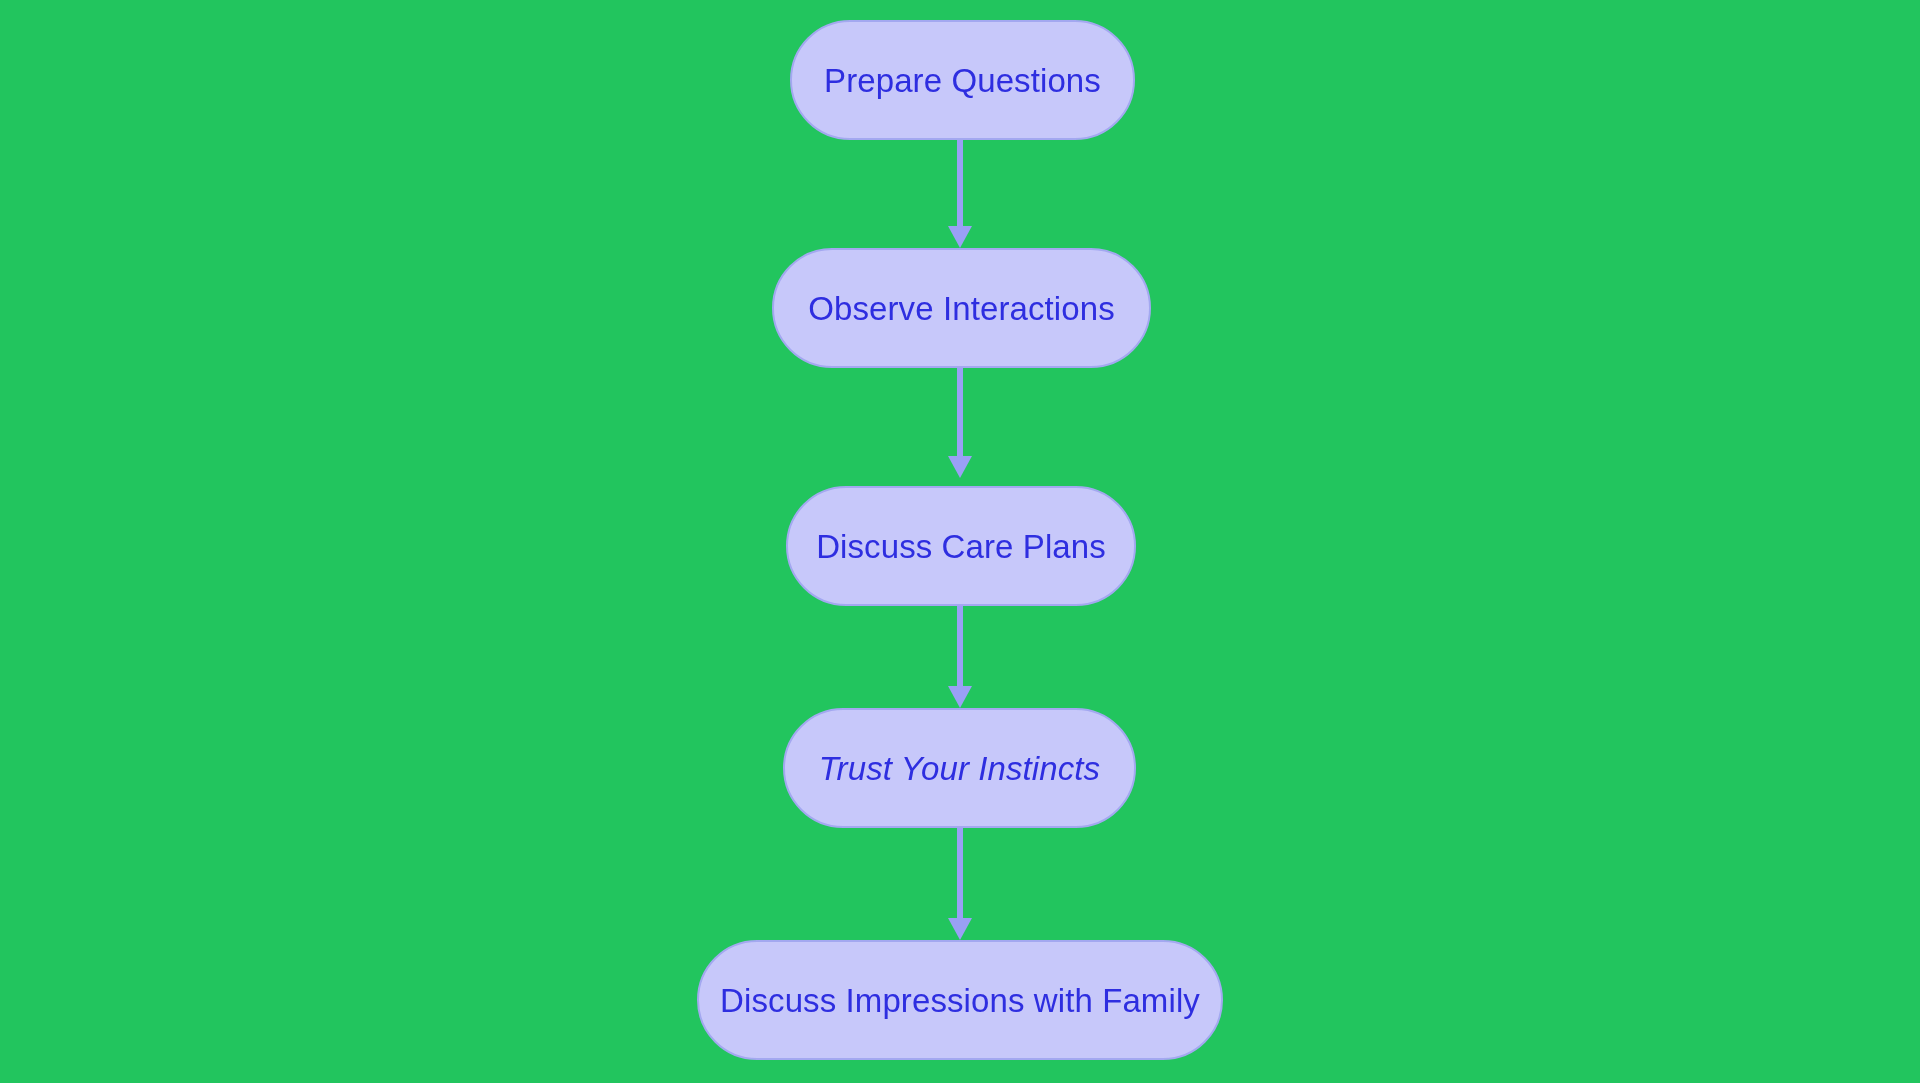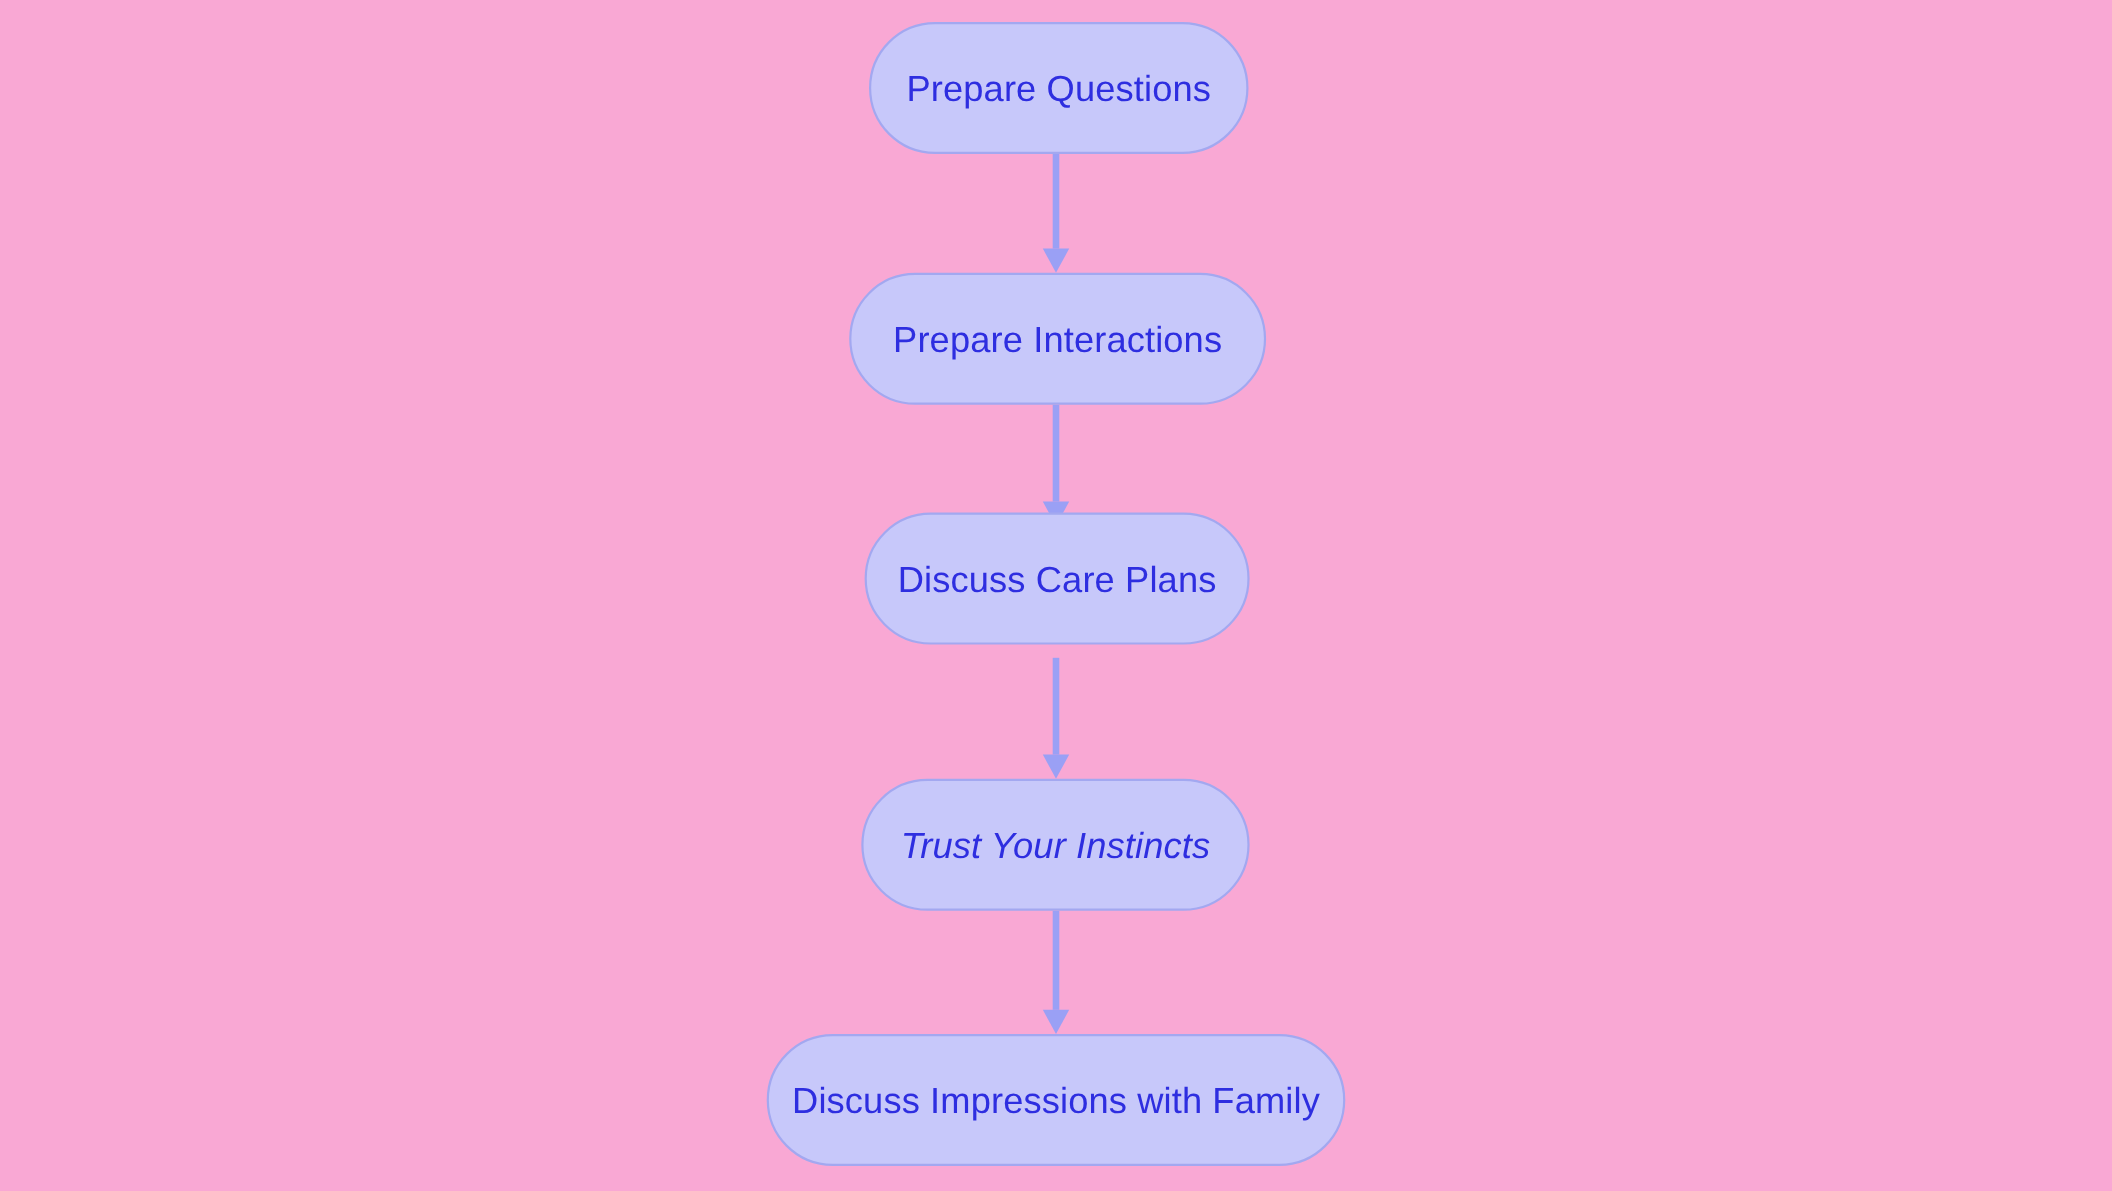--- a/index.html
+++ b/index.html
@@ -11,21 +11,21 @@
     width: 1920px;
     height: 1083px;
     font-family: "Liberation Sans", sans-serif;
     overflow: hidden;
   }
 
   #flowchart-canvas {
     position: relative;
     width: 1920px;
     height: 1083px;
-    background: #f9a8d4;
+    background: #22c55e;
   }
 
   
   .node {
     position: absolute;
     box-sizing: border-box;
     height: 120px;
     background: #c7c8fa;
     border: 2px solid #a3a8f0;
     border-radius: 60px;
@@ -41,21 +41,21 @@
     font-weight: 400;
     line-height: 1;
     letter-spacing: 0.1px;
     white-space: nowrap;
     text-align: center;
   }
 
   
   #node-0 { left: 790px;  top: 20px;   width: 345px; }
   #node-1 { left: 772px;  top: 248px;  width: 379px; }
-  #node-2 { left: 786px;  top: 466px;  width: 350px; }
+  #node-2 { left: 786px;  top: 486px;  width: 350px; }
   #node-3 { left: 783px;  top: 708px;  width: 353px; font-style: italic; }
   #node-4 { left: 697px;  top: 940px;  width: 526px; }
 
   
   .connector {
     position: absolute;
     left: 957px;
     width: 6px;
     z-index: 1;
   }
@@ -100,21 +100,21 @@
   <div class="node" id="node-0">
     <span class="node-label">Prepare Questions</span>
   </div>
 
   <div class="connector" id="connector-0">
     <div class="stem"></div>
     <div class="head"></div>
   </div>
 
   <div class="node" id="node-1">
-    <span class="node-label">Prepare Interactions</span>
+    <span class="node-label">Observe Interactions</span>
   </div>
 
   <div class="connector" id="connector-1">
     <div class="stem"></div>
     <div class="head"></div>
   </div>
 
   <div class="node" id="node-2">
     <span class="node-label">Discuss Care Plans</span>
   </div>

